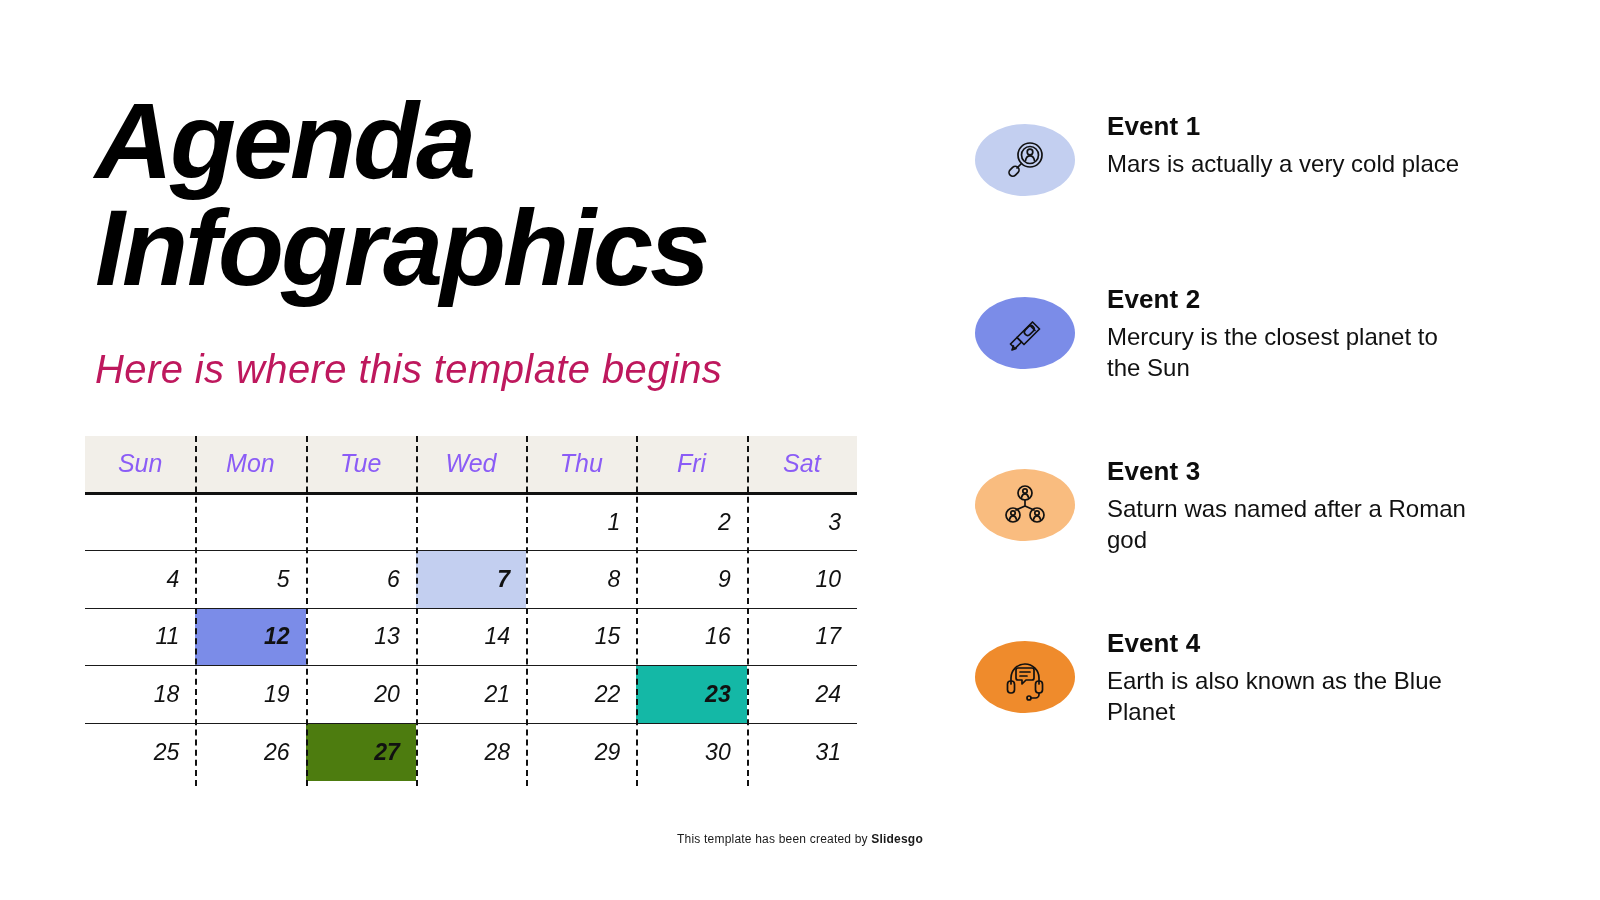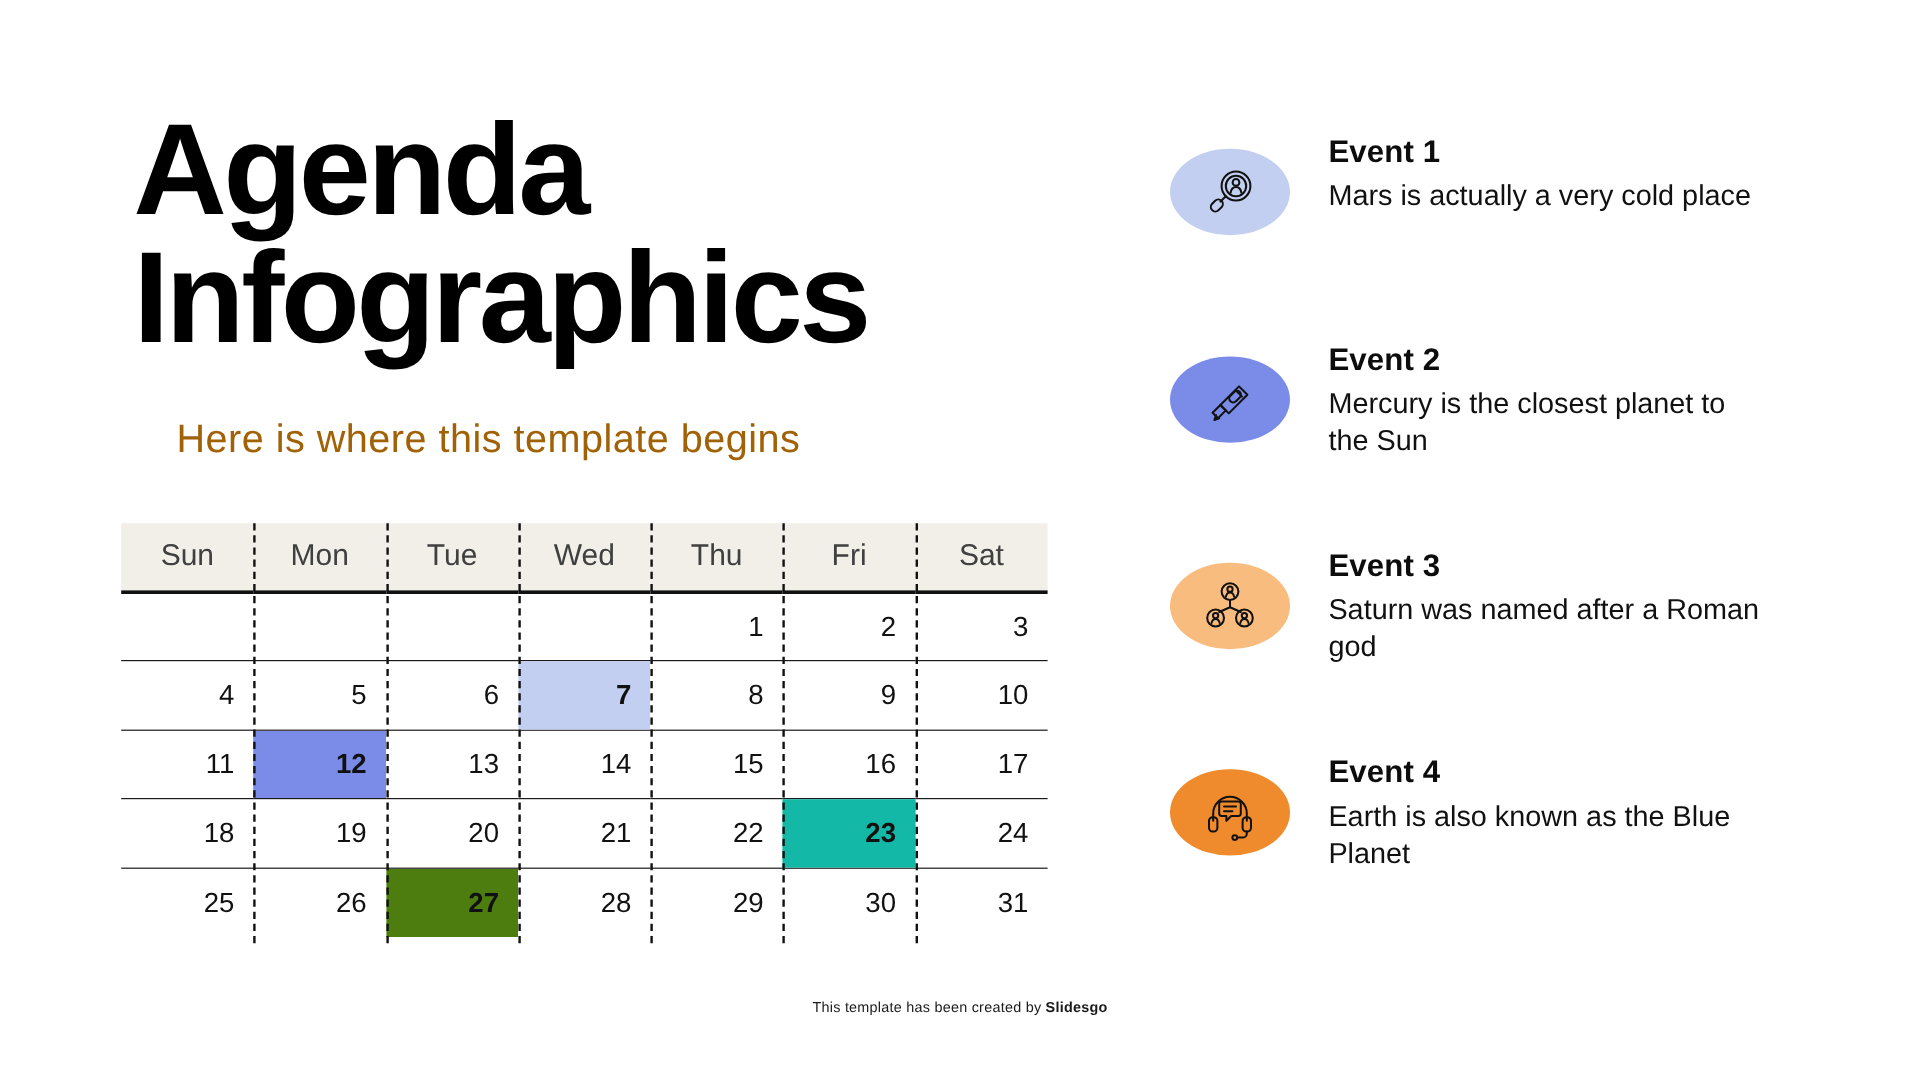--- a/index.html
+++ b/index.html
@@ -6,60 +6,59 @@
   html,body { width:1600px; height:900px; }
   body {
     background:#ffffff;
     font-family:"Liberation Sans", sans-serif;
     color:#111111;
     overflow:hidden;
     position:relative;
   }
 
   
-  #left-col { position:absolute; left:16px; top:0; width:900px; height:900px; }
+  #left-col { position:absolute; left:0; top:0; width:900px; height:900px;font-style:italic; }
 
   #page-title {
     position:absolute; left:95px; top:88px;
     width:790px;
     font-size:108px;
     font-weight:700;
     line-height:0.99;
     letter-spacing:-3px;
     color:#000000;
   }
   #page-title .line { display:block; }
 
   #page-subtitle {
     position:absolute; left:95px; top:347px;
-    font-size:33px;
+    font-size:40px;
     font-weight:400;
     letter-spacing:0.4px;
-    color:#a16207;
-    margin-left:36px;
+    color:#be185d;
   }
 
   
   #calendar {
     position:absolute;
     left:85px; top:436px;
     width:772px;
   }
   #calendar table {
     width:772px;
     border-collapse:collapse;
     table-layout:fixed;
   }
   #calendar th {
     background:#f2efe9;
     font-size:25px;
     font-weight:400;
     text-align:center;
     height:57px;
-    color:#404040;
+    color:#8b5cf6;
     border-bottom:3px solid #111111;
   }
   #calendar td {
     height:57.5px;
     font-size:23px;
     font-weight:400;
     text-align:right;
     padding-right:16px;
     color:#111111;
     border-bottom:1.6px solid #1a1a1a;

